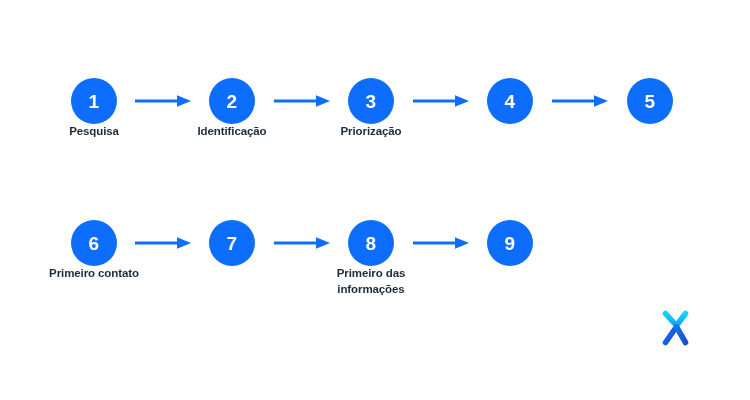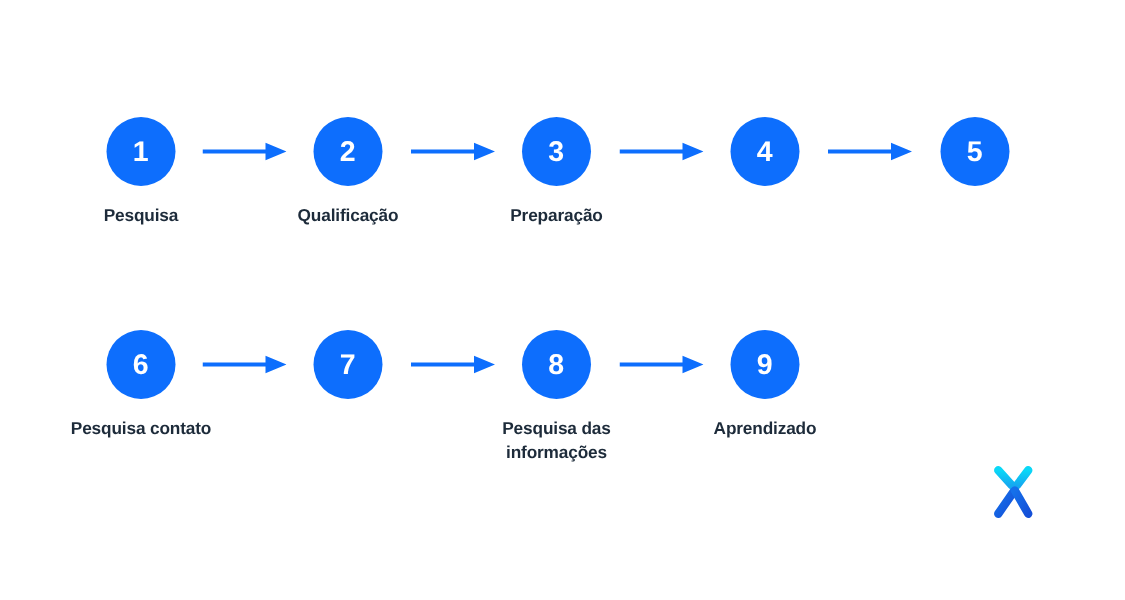--- a/index.html
+++ b/index.html
@@ -54,21 +54,20 @@
 
   .step-number {
     color: #ffffff;
     font-size: 19px;
     font-weight: bold;
     line-height: 1;
     letter-spacing: 0.3px;
   }
 
   .step-label {
-    margin-top: 13px;
     font-size: 11.5px;
     font-weight: bold;
     color: #1d2b3a;
     line-height: 1.35;
     letter-spacing: -0.1px;
     white-space: pre-line;
   }
 
   .arrow {
     position: absolute;
@@ -103,34 +102,34 @@
     <div class="arrow" style="left:135px;width:56px">
       <svg width="56" height="14" viewBox="0 0 56 14">
         <path d="M0 5.6 H42 V1.2 L56 7 L42 12.8 V8.4 H0 Z" fill="#0d6efd"></path>
       </svg>
     </div>
 
     <div class="step" style="left:232px">
       <div class="step-circle">
         <span class="step-number">2</span>
       </div>
-      <div class="step-label">Qualificação</div>
+      <div class="step-label">Identificação</div>
     </div>
 
     <div class="arrow" style="left:274px;width:56px">
       <svg width="56" height="14" viewBox="0 0 56 14">
         <path d="M0 5.6 H42 V1.2 L56 7 L42 12.8 V8.4 H0 Z" fill="#0d6efd"></path>
       </svg>
     </div>
 
     <div class="step" style="left:371px">
       <div class="step-circle">
         <span class="step-number">3</span>
       </div>
-      <div class="step-label">Preparação</div>
+      <div class="step-label">Priorização</div>
     </div>
 
     <div class="arrow" style="left:413px;width:56px">
       <svg width="56" height="14" viewBox="0 0 56 14">
         <path d="M0 5.6 H42 V1.2 L56 7 L42 12.8 V8.4 H0 Z" fill="#0d6efd"></path>
       </svg>
     </div>
 
     <div class="step" style="left:510px">
       <div class="step-circle">
@@ -151,21 +150,21 @@
     </div>
 
   </div>
 
   <div class="flow-row" id="flow-row-2">
 
     <div class="step" style="left:94px">
       <div class="step-circle">
         <span class="step-number">6</span>
       </div>
-      <div class="step-label">Pesquisa contato</div>
+      <div class="step-label">Primeiro contato</div>
     </div>
 
     <div class="arrow" style="left:135px;width:56px">
       <svg width="56" height="14" viewBox="0 0 56 14">
         <path d="M0 5.6 H42 V1.2 L56 7 L42 12.8 V8.4 H0 Z" fill="#0d6efd"></path>
       </svg>
     </div>
 
     <div class="step" style="left:232px">
       <div class="step-circle">
@@ -176,35 +175,34 @@
     <div class="arrow" style="left:274px;width:56px">
       <svg width="56" height="14" viewBox="0 0 56 14">
         <path d="M0 5.6 H42 V1.2 L56 7 L42 12.8 V8.4 H0 Z" fill="#0d6efd"></path>
       </svg>
     </div>
 
     <div class="step" style="left:371px">
       <div class="step-circle">
         <span class="step-number">8</span>
       </div>
-      <div class="step-label">Pesquisa das
+      <div class="step-label">Primeiro das
 informações</div>
     </div>
 
     <div class="arrow" style="left:413px;width:56px">
       <svg width="56" height="14" viewBox="0 0 56 14">
         <path d="M0 5.6 H42 V1.2 L56 7 L42 12.8 V8.4 H0 Z" fill="#0d6efd"></path>
       </svg>
     </div>
 
     <div class="step" style="left:510px">
       <div class="step-circle">
         <span class="step-number">9</span>
       </div>
-      <div class="step-label">Aprendizado</div>
     </div>
 
   </div>
 
   <div id="brand-logo">
     <svg width="46" height="46" viewBox="0 0 46 46">
       <defs>
         <linearGradient id="lg-cyan" x1="0" y1="0" x2="0" y2="1">
           <stop offset="0%" stop-color="#0ad8f7"></stop>
           <stop offset="100%" stop-color="#15a9f0"></stop>

